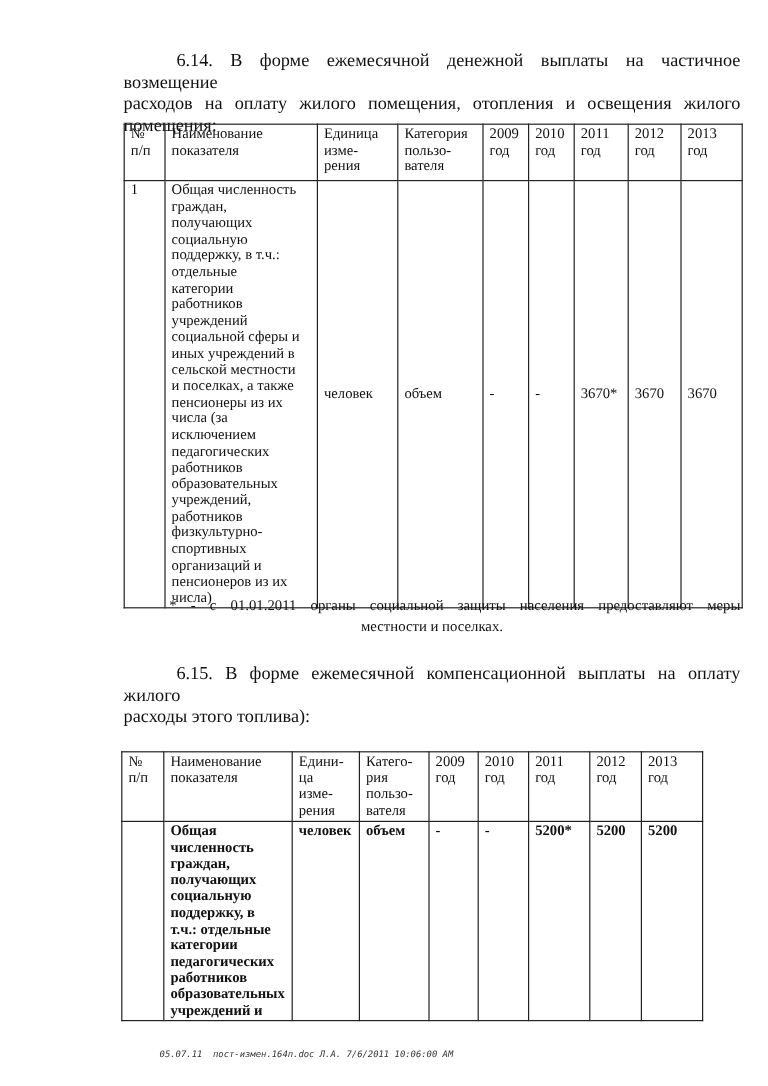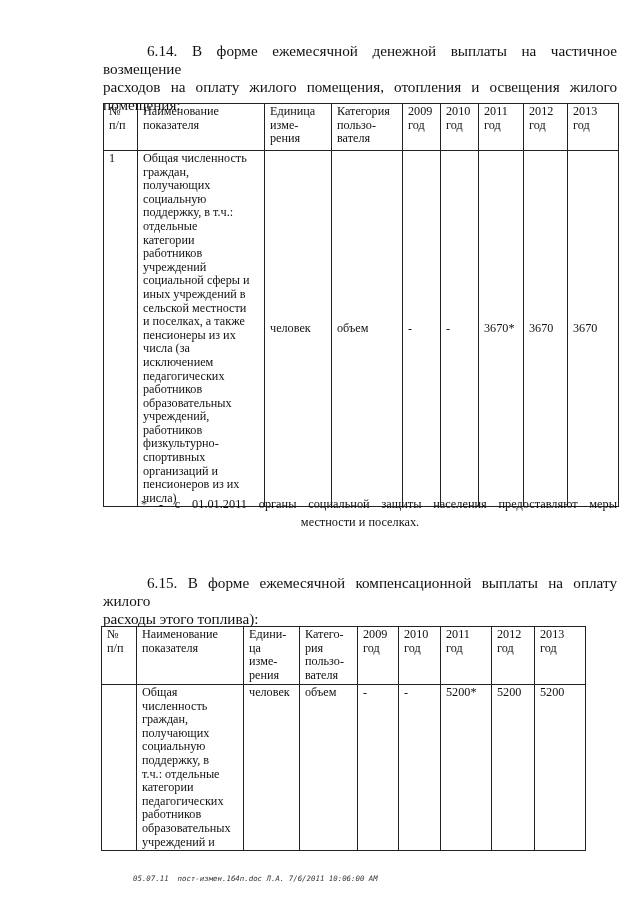--- a/index.html
+++ b/index.html
@@ -100,21 +100,21 @@
     <td class="mid">3670</td>
   </tr>
 </tbody>
   </table>
 
 <div class="note" style="left:103px; top:495px; width:514px;">
   <span class="ln just" style="text-indent:38px;">* - с 01.01.2011 органы социальной защиты населения предоставляют меры</span>
   <span class="ln">местности и поселках.</span>
 </div>
 
-<div class="para" style="left:103px; top:553px; width:514px;margin-top:21px;">
+<div class="para" style="left:103px; top:553px; width:514px;">
   <span class="ln just ind">6.15. В форме ежемесячной компенсационной выплаты на оплату жилого</span>
   <span class="ln">расходы этого топлива):</span>
 </div>
 
 <table class="t" style="left:101px; top:626px; width:485px;">
   <colgroup>
     <col style="width:35px">
       <col style="width:107px">
       <col style="width:56px">
       <col style="width:58px">
@@ -142,21 +142,21 @@
 год</td>
     <td class="pre-line">2010
 год</td>
     <td class="pre-line">2011
 год</td>
     <td class="pre-line">2012
 год</td>
     <td class="pre-line">2013
 год</td>
   </tr>
-  <tr style="height:161px;">
+  <tr style="height:161px;font-weight:bold;">
     <td></td>
     <td class="pre-line">Общая
 численность
 граждан,
 получающих
 социальную
 поддержку, в
 т.ч.: отдельные
 категории
 педагогических

